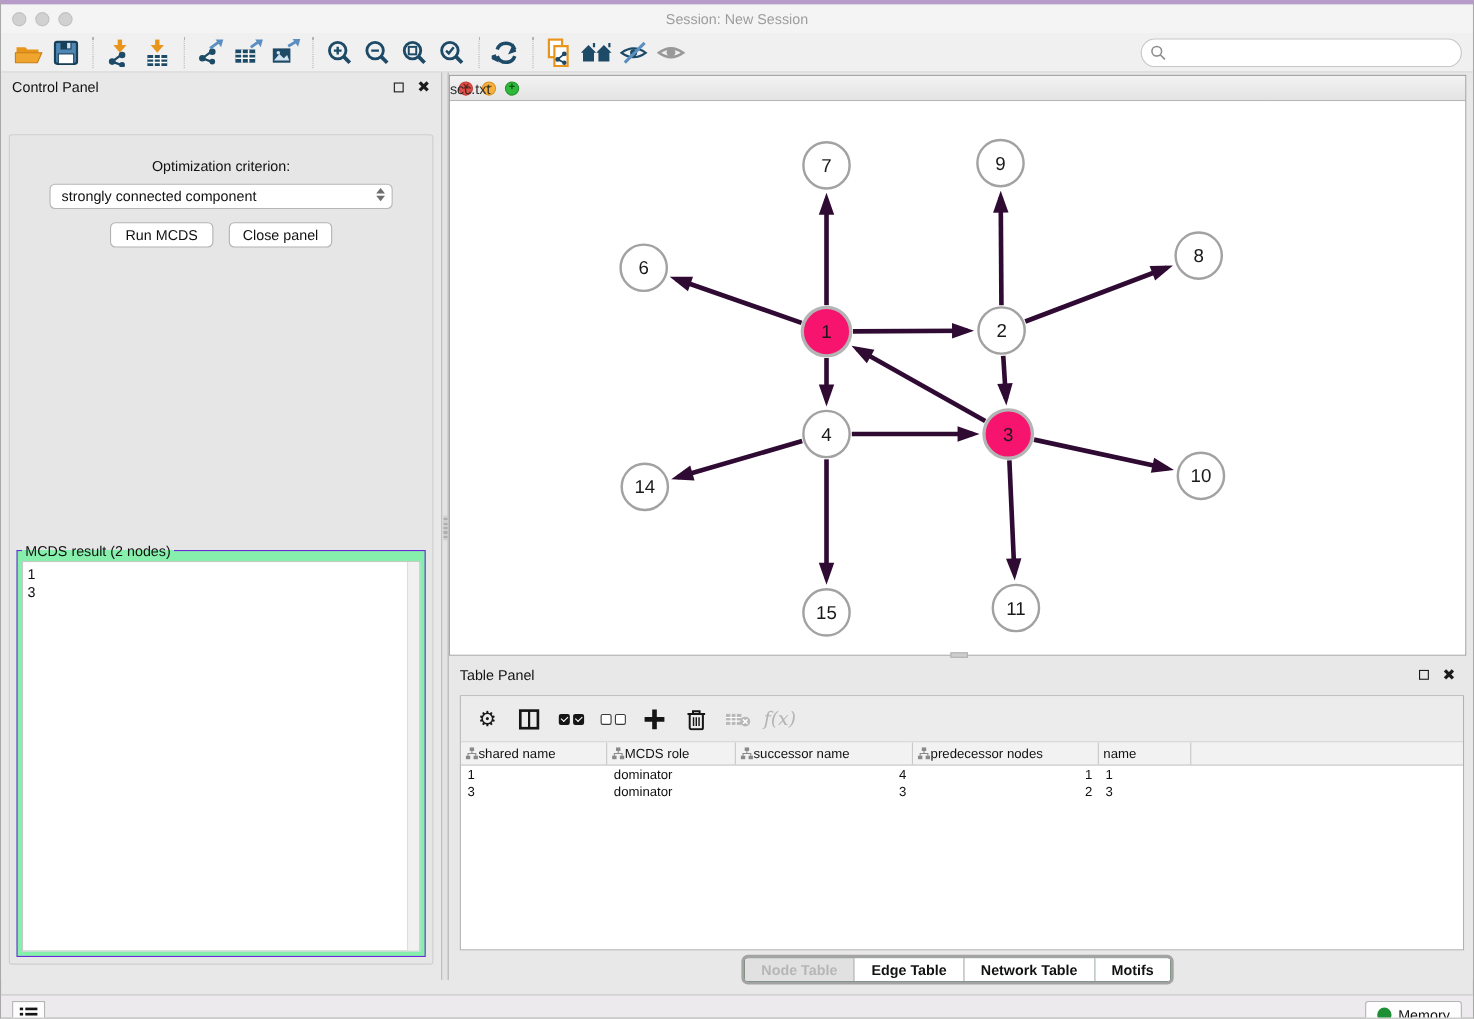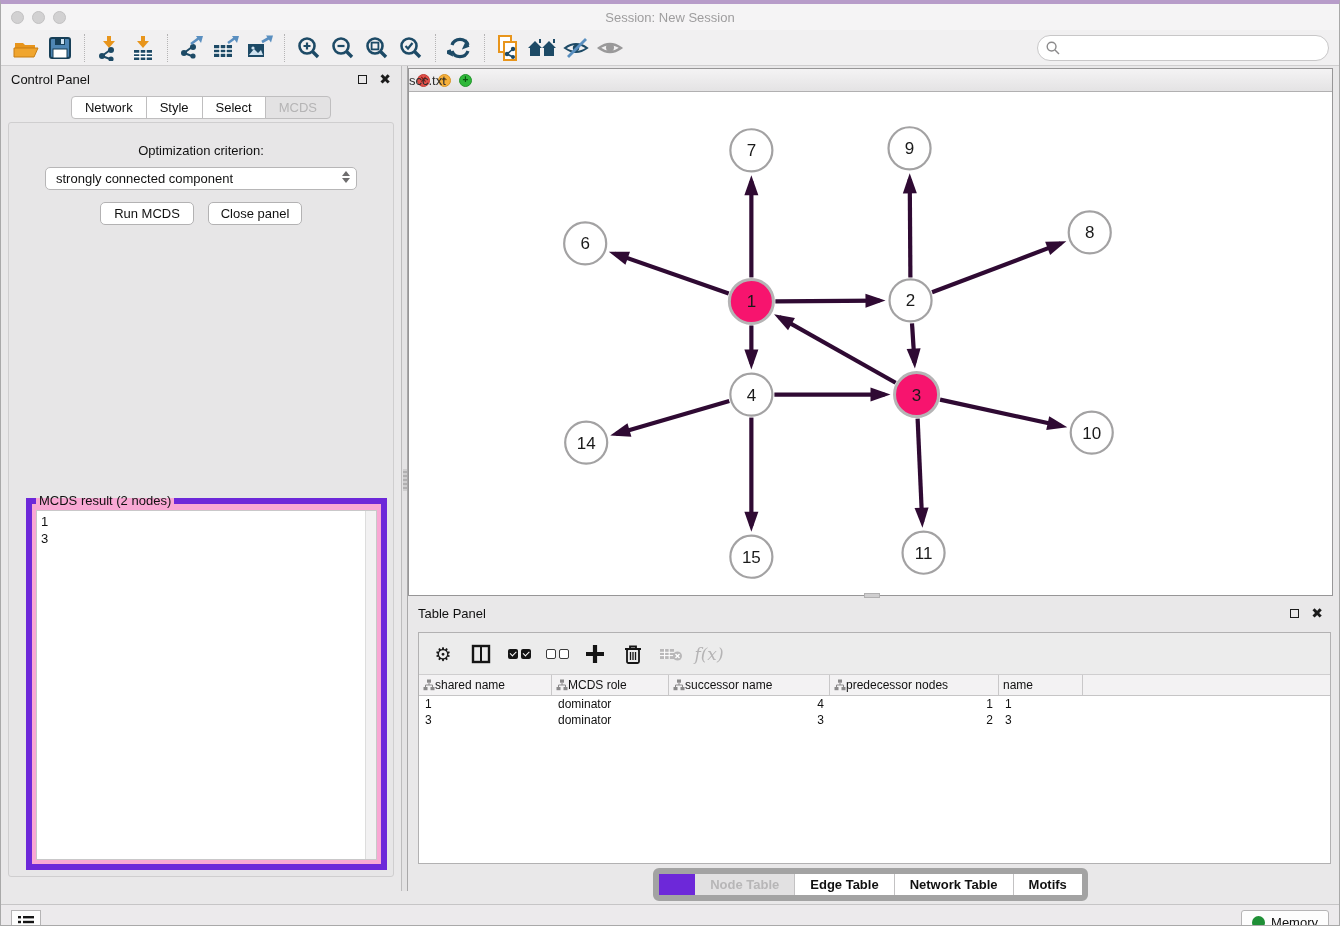--- a/index.html
+++ b/index.html
@@ -44,21 +44,21 @@
   .combo { position:relative; width:312px; height:23px; margin:9px auto 0 auto; background:#fff;
            border:1px solid #b7b6b7; border-radius:5px; display:flex; align-items:center; padding:0 22px 0 10px;
            font-size:13px; color:#111; }
   .combo .chevs { position:absolute; right:6px; top:3px; display:flex; flex-direction:column; gap:2px; }
   .chev-up { width:0; height:0; border-left:4px solid transparent; border-right:4px solid transparent; border-bottom:5px solid #6e6d6e; }
   .chev-dn { width:0; height:0; border-left:4px solid transparent; border-right:4px solid transparent; border-top:5px solid #6e6d6e; }
   .btn-row { display:flex; justify-content:center; gap:14px; margin-top:12px; }
   .mac-btn { background:#fff; border:1px solid #b3b2b3; border-radius:5px; font-size:13px; color:#111;
              padding:3px 4px; min-width:94px; }
   fieldset.result { position:absolute; top:370px; left:6px; right:6px; bottom:6px;
-                    border:6px solid #6d28d9; background:#f9a8d4;margin-left:11px; }
+                    border:1px solid #6d28d9; background:#86efac; }
   fieldset.result legend { font-size:13px; color:#111; margin-left:4px; padding:0 3px; }
   .result-area { position:absolute; top:2px; left:4px; right:4px; bottom:4px; background:#fff;
                  border:1px solid #c9c8c9; font-size:13px; color:#111; padding:2px 4px; }
   .result-scroll { position:absolute; top:0; right:0; bottom:0; width:11px; background:#f2f1f2; border-left:1px solid #ddd; }
   .rline { line-height:17px; }
 
   
   .vsplit { position:absolute; top:62px; left:400px; width:7px; bottom:34px; background:#e4e3e4;
             border-left:1px solid #bdbcbd; border-right:1px solid #a9a8a9; }
   .vgrip { position:absolute; top:403px; left:1px; width:4px; height:22px;
@@ -97,21 +97,21 @@
   .tbl-head { display:flex; height:21px; background:#f3f2f3; border-bottom:1px solid #c6c5c6; }
   .th { display:flex; align-items:center; border-right:1px solid #c9c8c9; font-size:12px; color:#111;
         padding:0 4px; }
   .th .lbl { flex:1; text-align:left; }
   .c1{width:133px}.c2{width:117px}.c3{width:161px}.c4{width:169px}.c5{width:84px}
   .tbl-rows { font-size:12px; color:#111; }
   .tr { display:flex; height:16px; align-items:center; }
   .td { padding:0 6px; overflow:hidden; white-space:nowrap; }
   .ta-r { text-align:right; }
   .tp-tabs { position:absolute; top:268px; left:0; right:0; display:flex; justify-content:center; }
-  .seg { display:flex; border:6px solid #a3a3a3; border-radius:6px; overflow:hidden; background:#6d28d9;padding-left:36px; }
+  .seg { display:flex; border:3px solid #a3a3a3; border-radius:6px; overflow:hidden; background:#14532d; }
   .seg button { border:none; border-left:1px solid #c3c2c3; background:#fff; font-size:13px; color:#111;
                 padding:3px 15px; font-weight:700; }
   .seg button:first-child { border-left:none; }
   .seg button.sel { background:#e2e1e2; color:#b7b6b7; }
 
   
   .statusbar { position:absolute; bottom:0; left:0; right:0; height:21px; background:#eceaec;
                border-top:1px solid #c6c5c6; }
   .list-btn { position:absolute; left:10px; top:5px; width:30px; height:23px; background:#fdfdfd;
               border:1px solid #b5b4b5; display:flex; align-items:center; justify-content:center; }
@@ -282,26 +282,20 @@
       </svg>
       <input type="text" placeholder="" style="">
     </div>
   </div>
 
   <div class="control-panel">
     <div class="panel-head">
       <span class="panel-title">Control Panel</span>
       <span class="float-box"></span>
       <span class="close-x">✖</span>
-    </div>
-    <div class="ptab-row">
-      <button class="ptab">Network</button>
-      <button class="ptab">Style</button>
-      <button class="ptab">Select</button>
-      <button class="ptab sel">MCDS</button>
     </div>
     <div class="cp-box">
       <div class="opt-label">Optimization criterion:</div>
       <div class="combo">
         <span>strongly connected component</span>
         <span class="chevs">
           <span class="chev-up"></span>
             <span class="chev-dn"></span>
         </span>
       </div>

